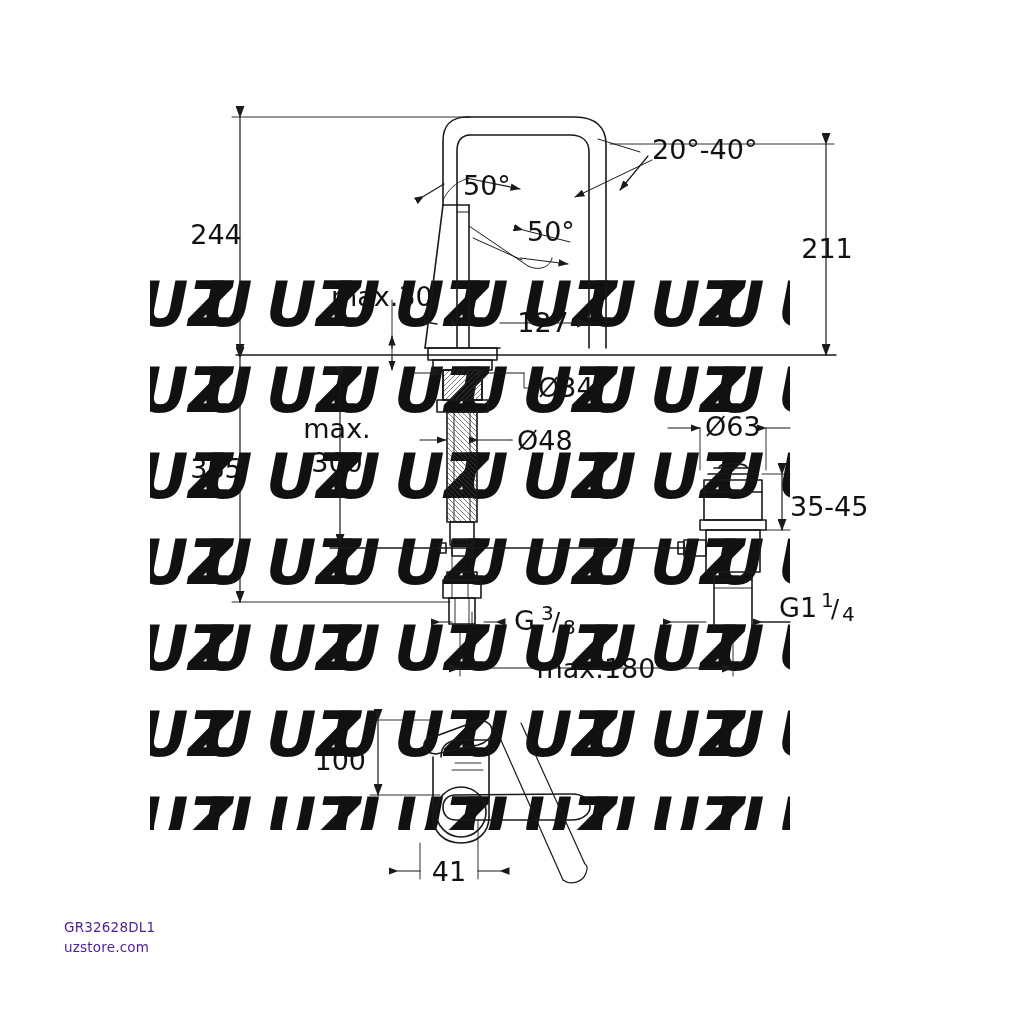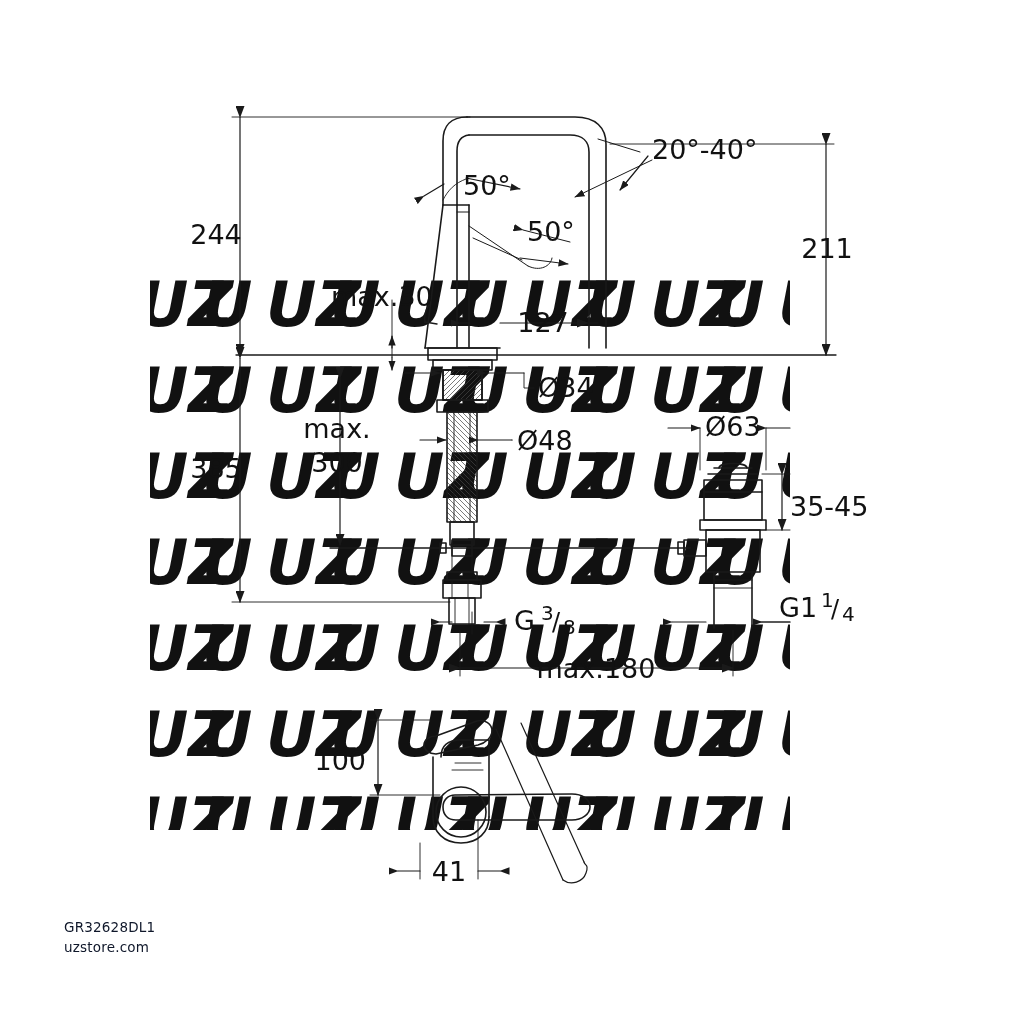--- a/index.html
+++ b/index.html
@@ -28,21 +28,21 @@
     height: 1023px;
     pointer-events: none;
     user-select: none;
   }
   .footer {
     position: absolute;
     left: 64px;
     top: 918px;
     font-family: "DejaVu Sans", sans-serif;
     font-size: 13.5px;
-    color: #0f172a;
+    color: #4c1d95;
     line-height: 1.45;
     letter-spacing: 0.2px;
   }
   .footer div { white-space: pre; }
   svg text {
     font-family: "DejaVu Sans", sans-serif;
     fill: #111111;
   }
 </style>
 </head>

